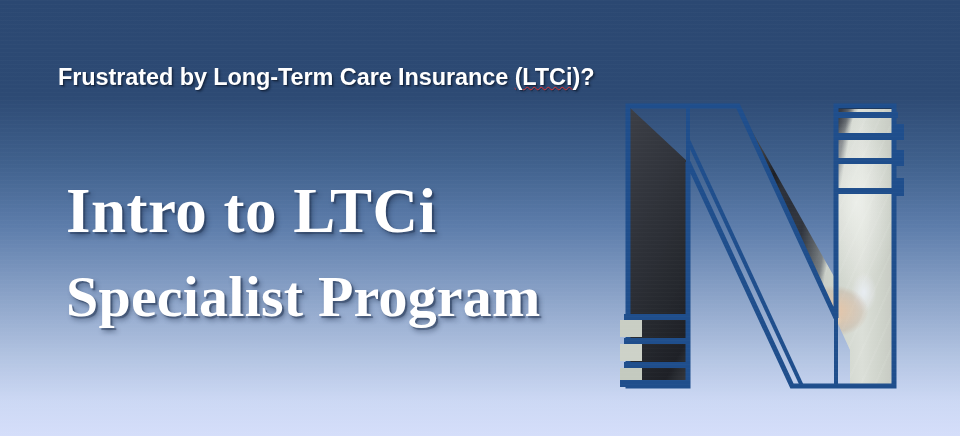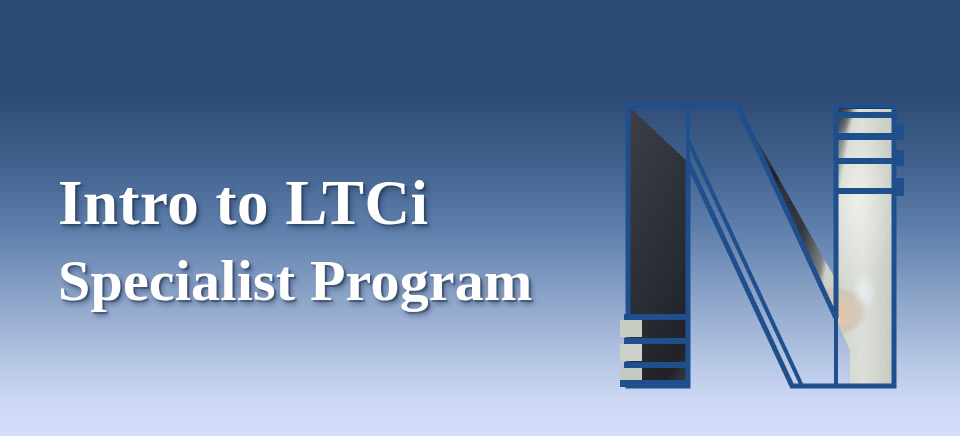--- a/index.html
+++ b/index.html
@@ -67,21 +67,21 @@
   }
 
   
   .title-block {
     position: absolute;
     left: 58px;
     top: 164px;
     width: 580px;
   }
   .title-line {
-    margin: 0;
+    margin: 8px;
     font-family: "Liberation Serif", "DejaVu Serif", serif;
     font-weight: bold;
     font-size: 63px;
     line-height: 78px;
     color: #ffffff;
     white-space: nowrap;
     letter-spacing: 0.5px;
     text-shadow:
         2px 2px 1px rgba(36,54,86,0.55),
         3px 4px 5px rgba(24,40,70,0.42);
@@ -187,20 +187,21 @@
     position: absolute;
     inset: 0;
     pointer-events: none;
   }
 </style>
 </head>
 <body>
 
 <div id="slide">
 
+  <p class="headline"><span>Frustrated by Long-Term Care Insurance </span><span class="misspelled">(LTCi</span><span>)?</span></p>
 
   <div class="title-block">
     <p class="title-line line1">Intro to LTCi</p>
     <p class="title-line line2">Specialist Program</p>
   </div>
 
   <div class="monogram">
     <div class="monogram-inner">
 
       <svg class="photo-mask" width="284" height="292" viewBox="0 0 284 292">

